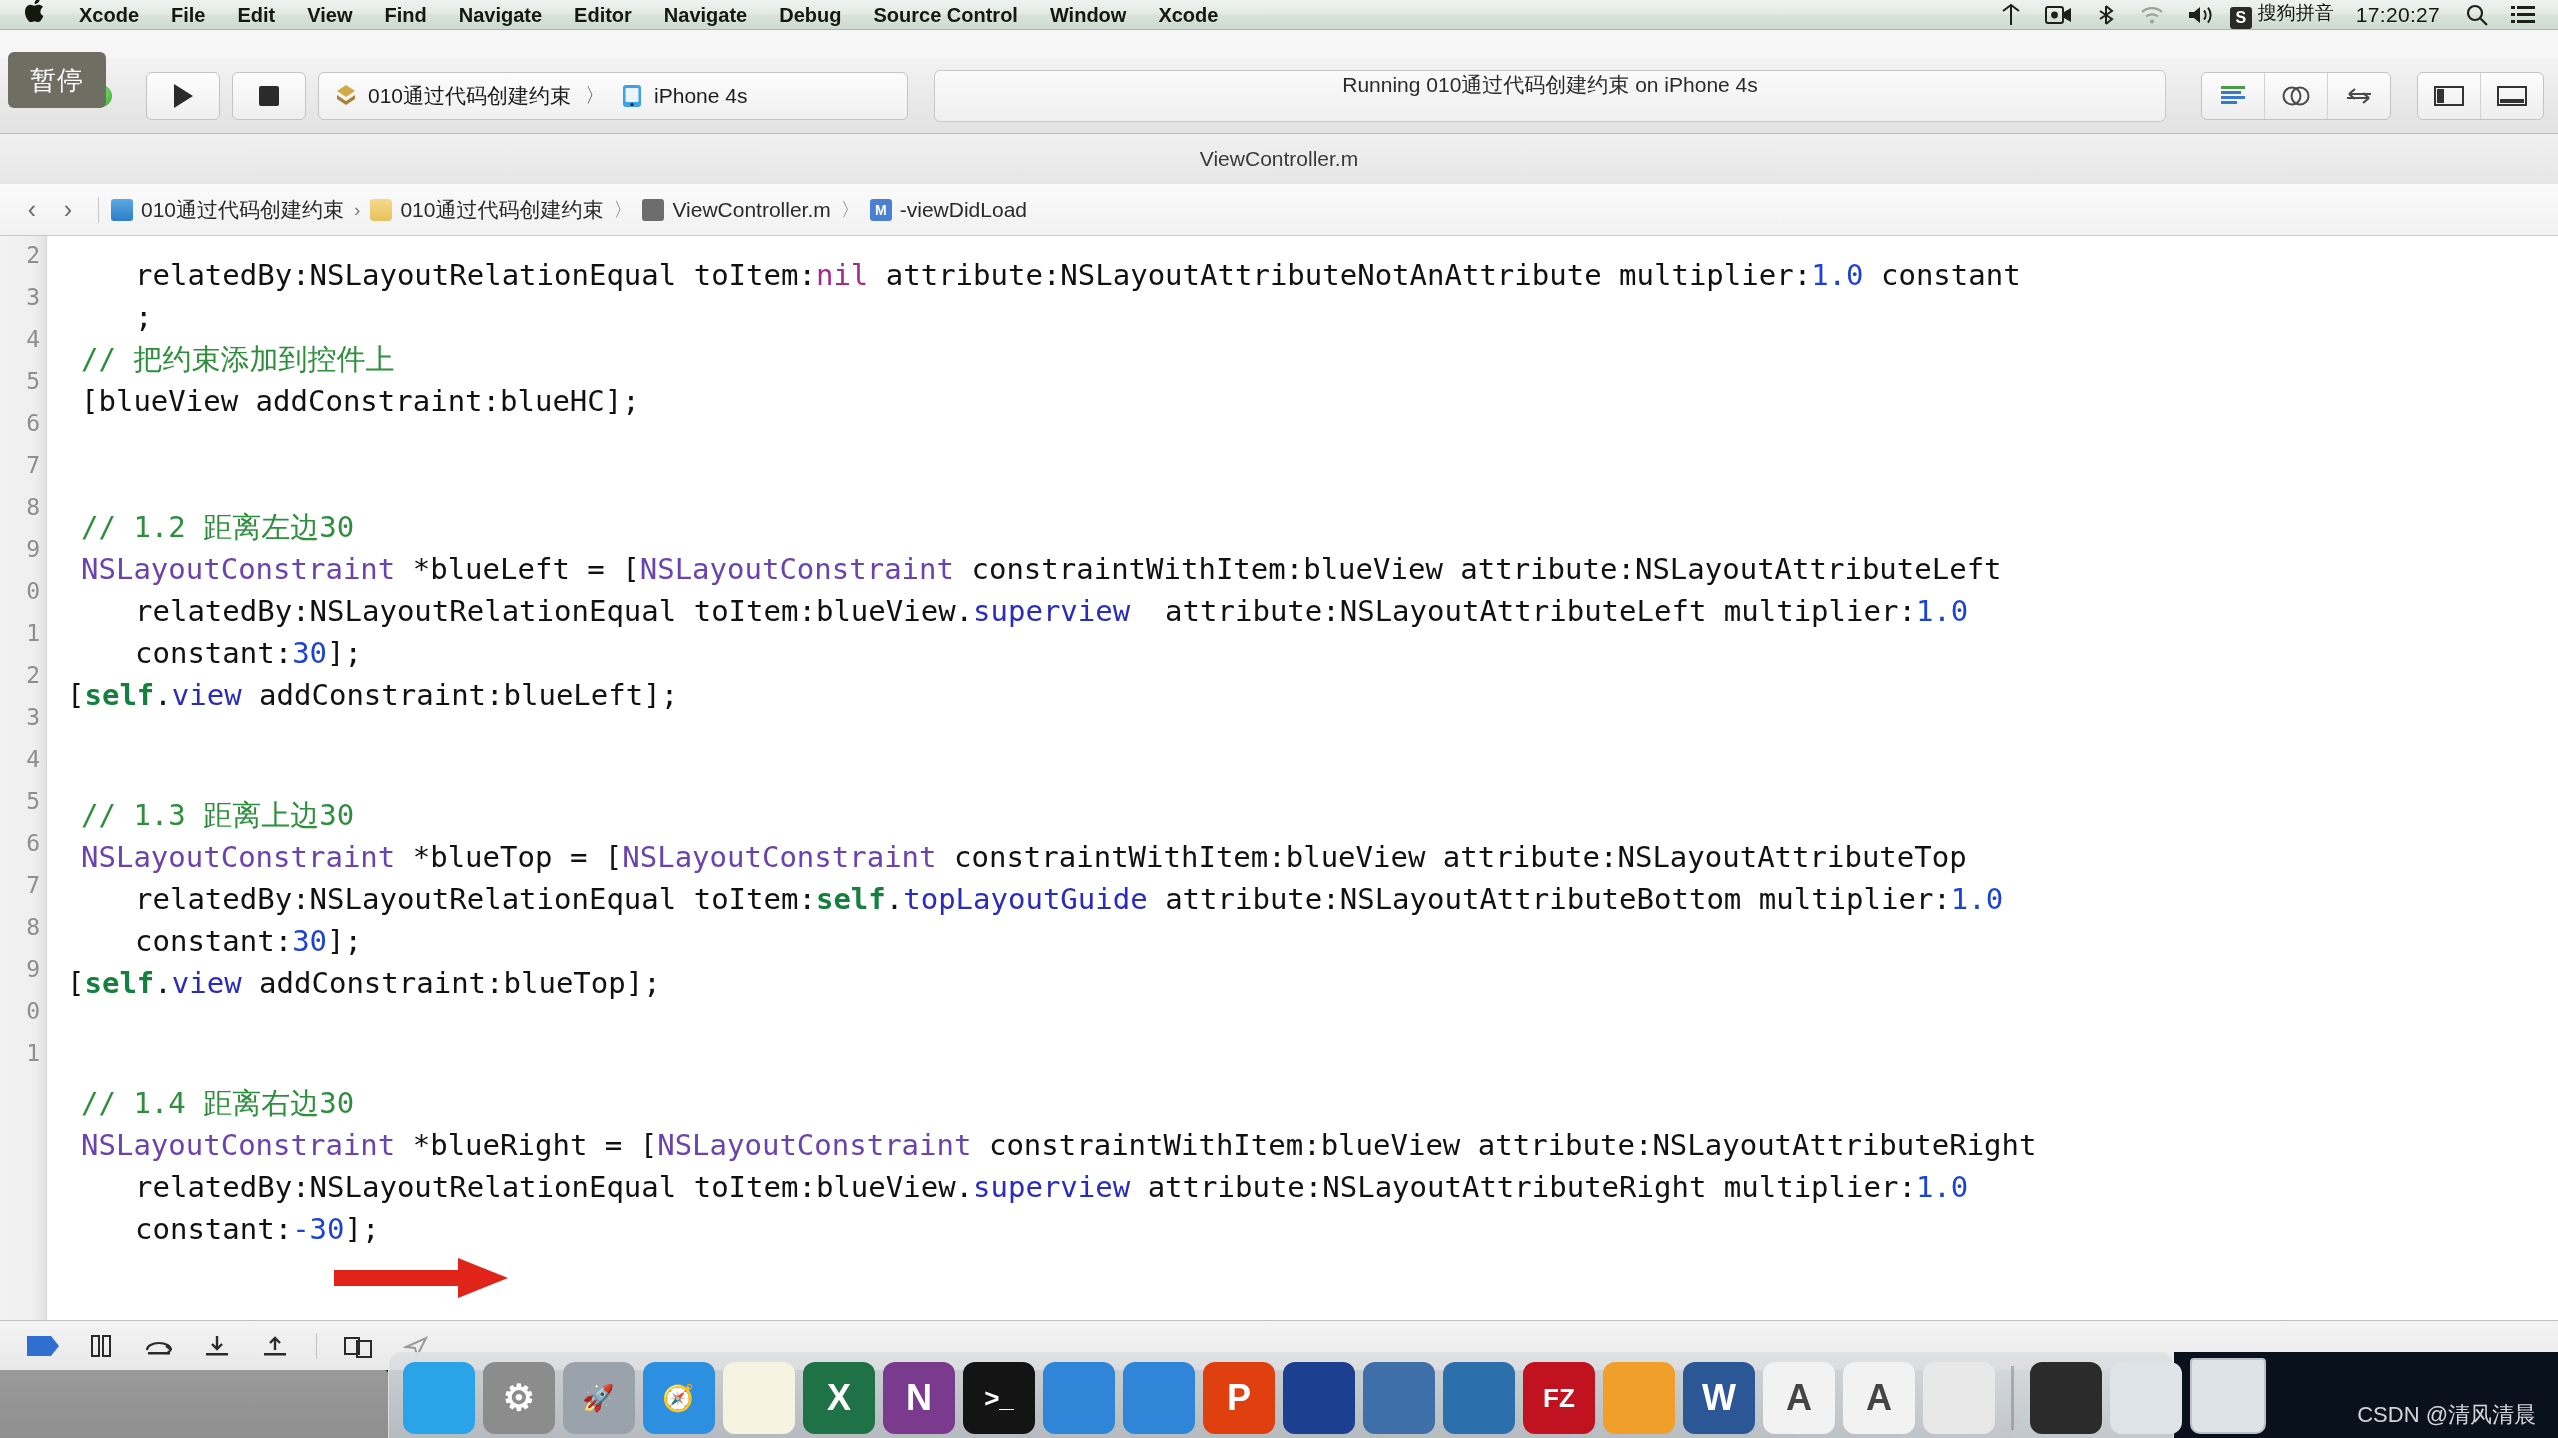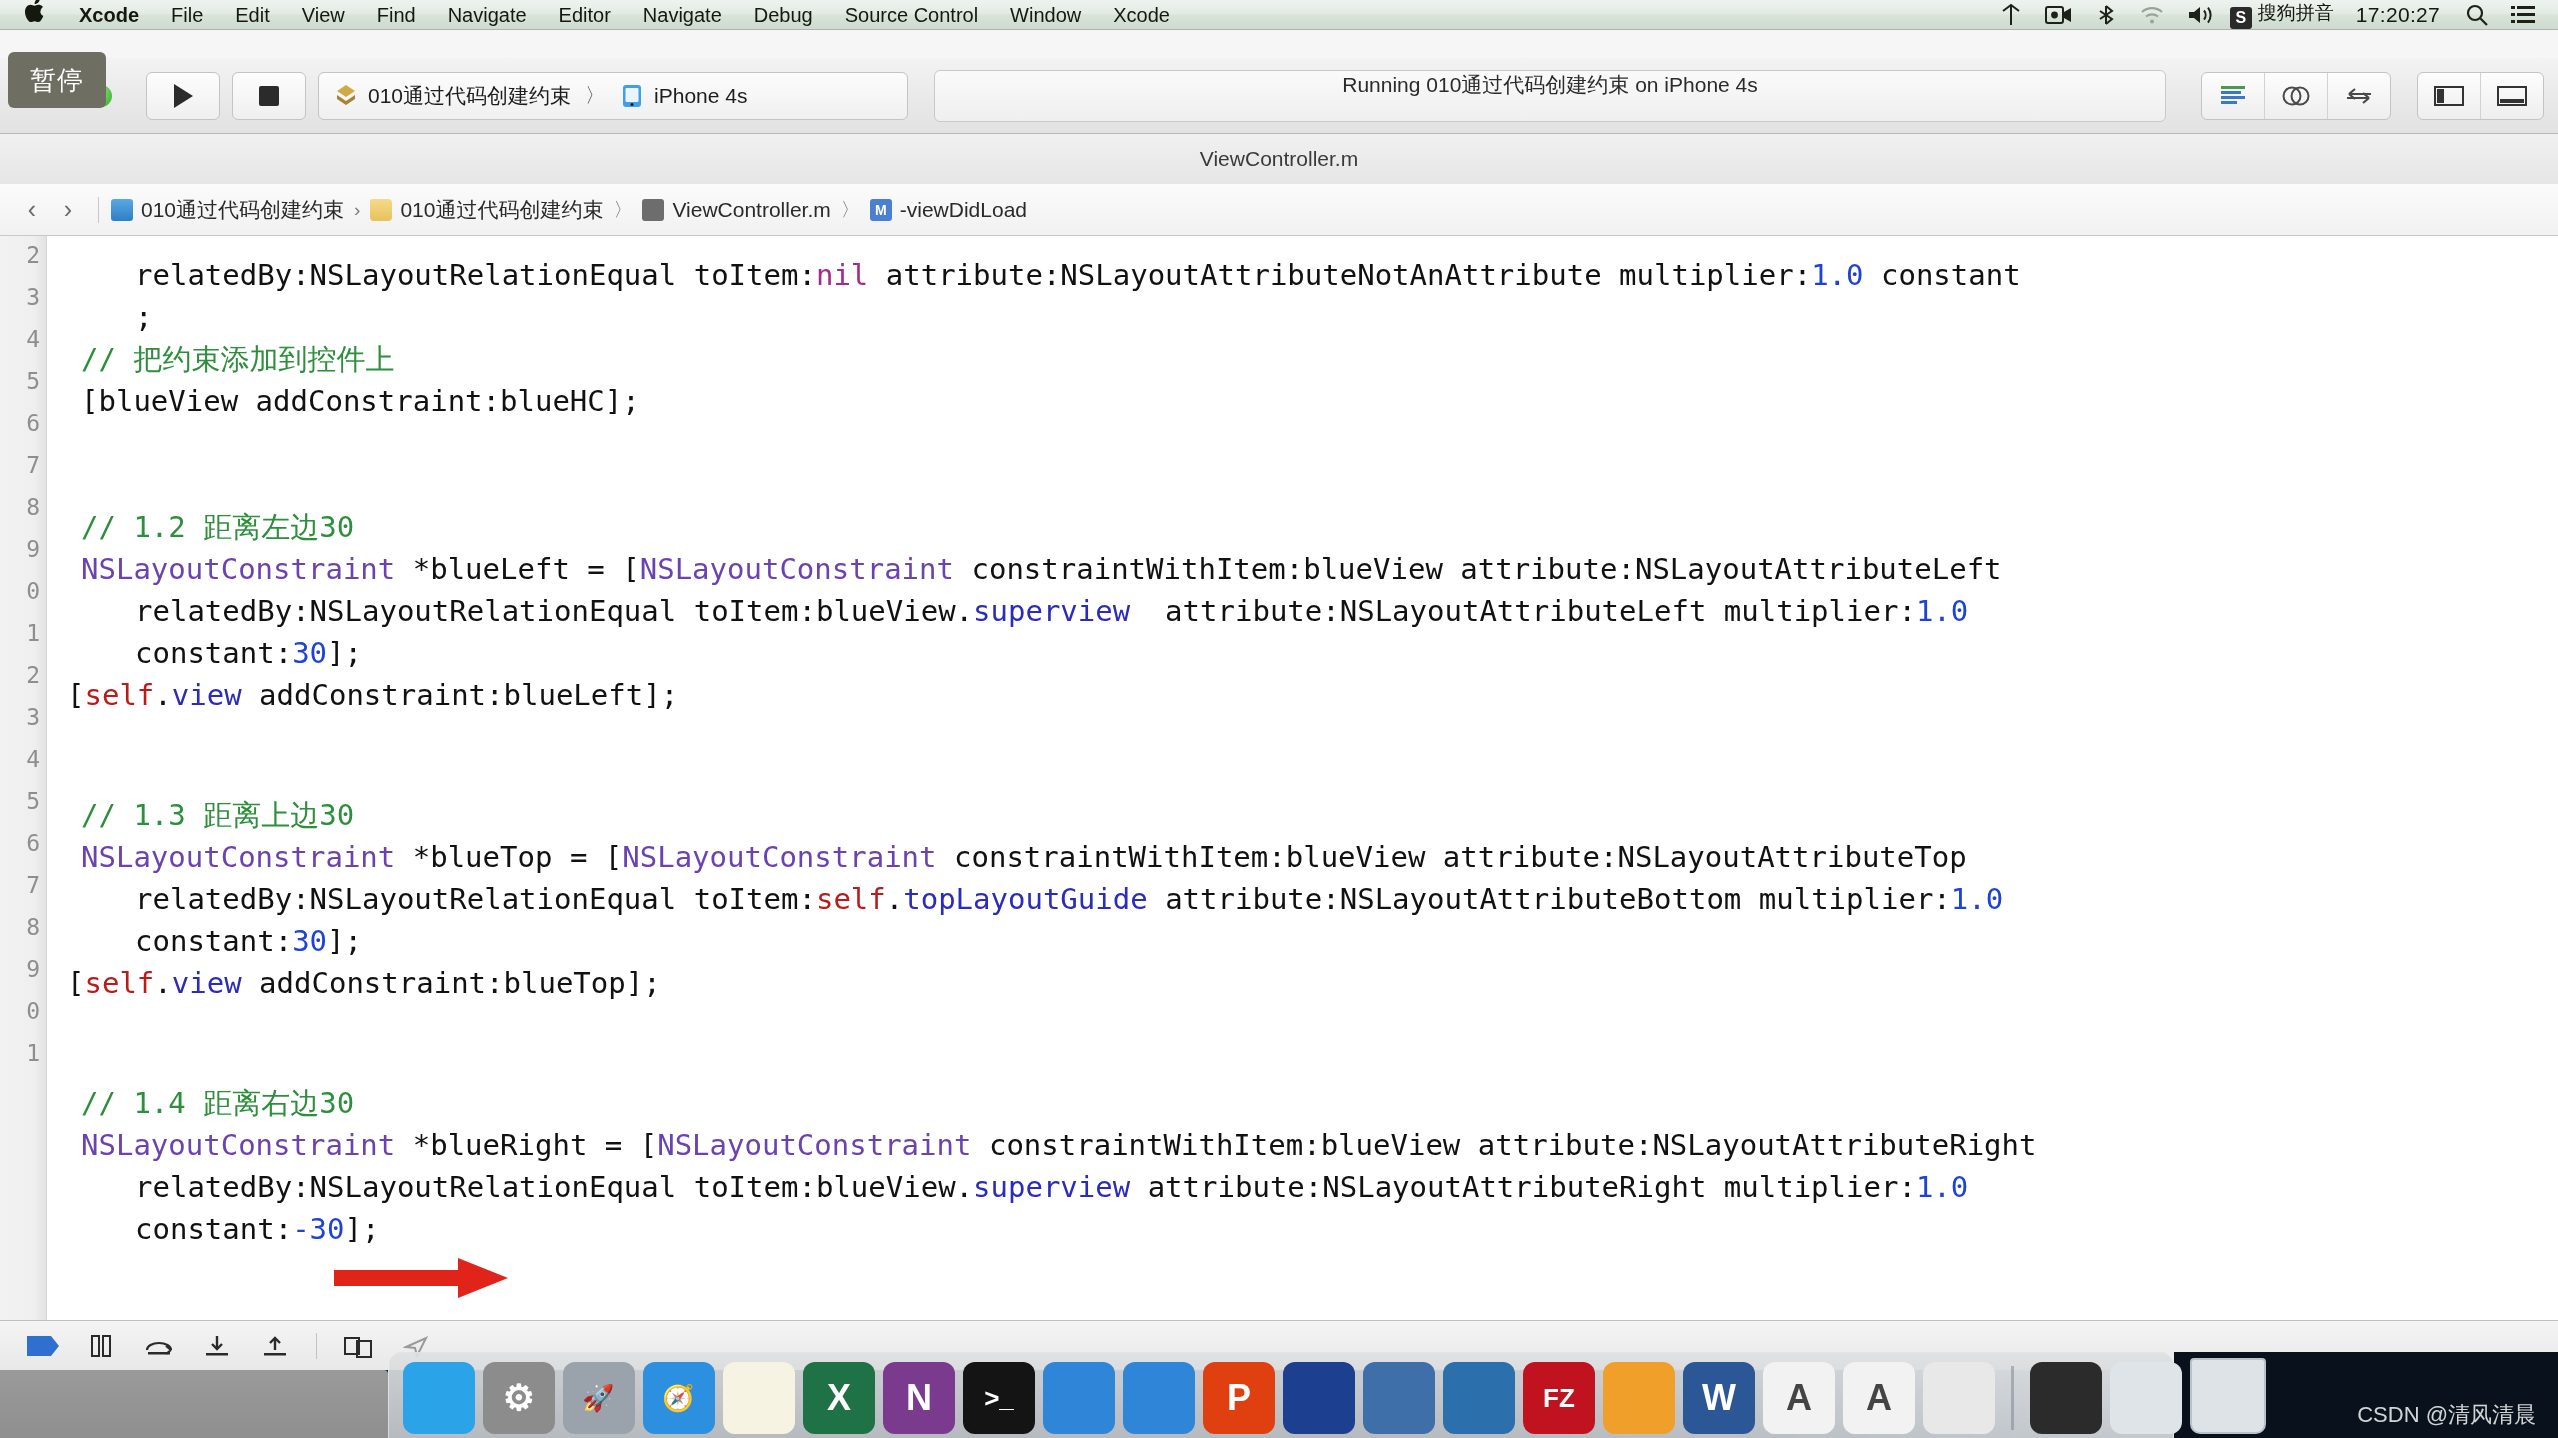--- a/index.html
+++ b/index.html
@@ -22,21 +22,21 @@
   #menubar{
     position:absolute;top:0;left:0;width:2558px;height:30px;
     background:linear-gradient(180deg,#eef3ef 0%,#e3ebe4 46%,#d7e2d8 54%,#cfdbd0 100%);
     border-bottom:1px solid #aab6ab;
     display:flex;align-items:center;
     box-sizing:border-box;
     padding:0 12px 0 16px;
     font-size:20px;color:#14180f;
     z-index:40;
   }
-  #menubar .mitem{padding:0 16px;white-space:nowrap;line-height:30px;font-weight:400;}
+  #menubar .mitem{padding:0 16px;white-space:nowrap;line-height:30px;font-weight:700;}
   #menubar .mitem.apple{padding:0 18px 0 8px;font-size:21px;}
   #menubar .mitem.name{font-weight:700;}
   #menubar .spacer{flex:1;}
   .sbicon{display:inline-flex;align-items:center;justify-content:center;padding:0 11px;height:30px;}
   .sbicon svg{display:block;}
   #menubar .clock{padding:0 14px;font-size:21px;letter-spacing:.3px;white-space:nowrap;}
   #menubar .ime{padding:0 8px 0 2px;font-size:19px;white-space:nowrap;}
   .imebadge{
     display:inline-block;width:22px;height:22px;background:#2a2a2a;color:#fff;
     border-radius:3px;font-size:16px;font-weight:700;text-align:center;line-height:22px;
@@ -146,21 +146,21 @@
     white-space:pre;
     color:#111;
   }
   #codearea .cl{position:absolute;left:0;white-space:pre;}
   .c-com{color:#2d8f3c;}
   .c-type{color:#6b43b0;}
   .c-plain{color:#111;}
   .c-num{color:#1c43d4;}
   .c-nil{color:#a52a8a;}
   .c-prop{color:#2b2bbd;}
-  .c-self{color:#b91c1c;}
+  .c-self{color:#15803d;font-weight:bold;}
 
   
   #redarrow{position:absolute;left:330px;top:1020px;width:180px;height:44px;z-index:30;}
 
   
   #debugbar{
     position:absolute;left:0;top:1320px;width:2558px;height:50px;
     background:linear-gradient(180deg,#f4f4f4,#e8e8e8);
     border-top:1px solid #c0c0c0;
     display:flex;align-items:center;padding-left:14px;box-sizing:border-box;gap:0;

